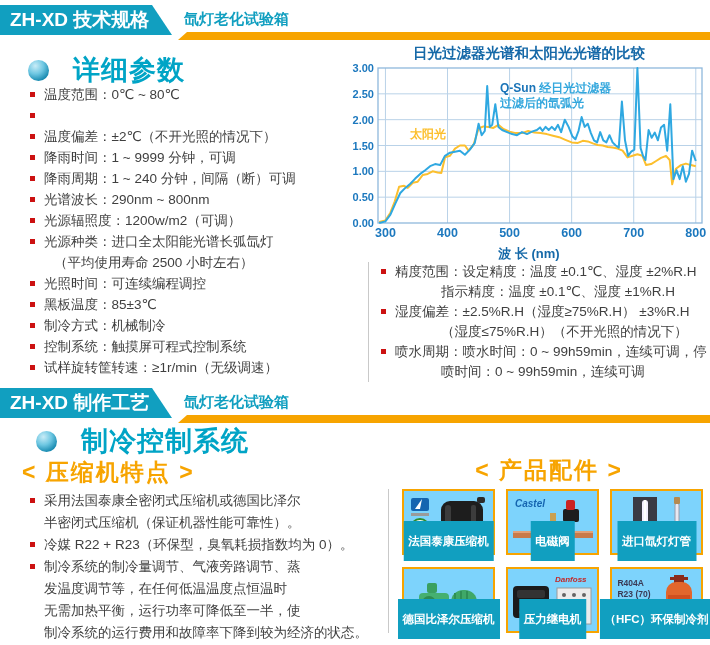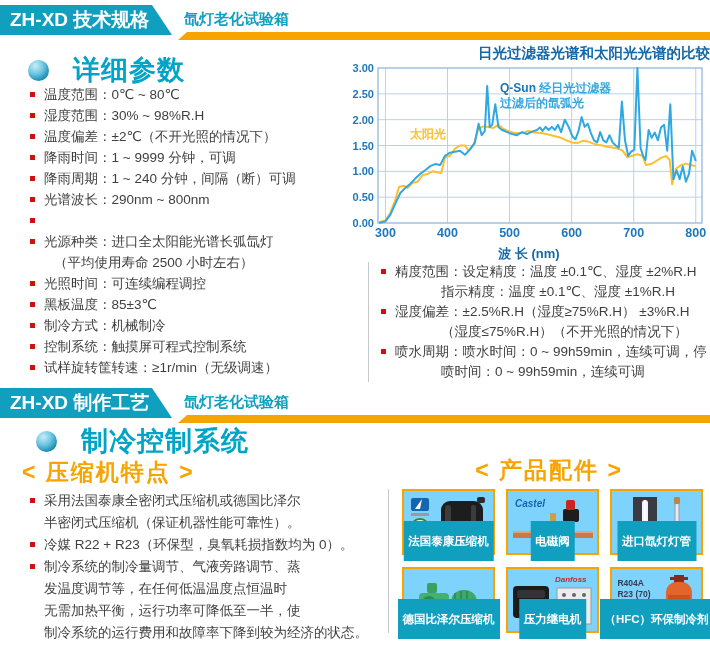--- a/index.html
+++ b/index.html
@@ -17,21 +17,21 @@
   .stitle{position:absolute;display:flex;align-items:center;gap:24px;}
   .ball{width:21px;height:21px;border-radius:50%;
         background:radial-gradient(circle at 35% 28%,#c9ecf7,#6ec7e2 40%,#1286ad 78%,#0a6e95);}
   .stxt{color:var(--title-teal,#00a4c6);font-size:27px;font-weight:bold;letter-spacing:1px;}
   
   .blist{position:absolute;font-size:13.5px;}
   .blist .li{white-space:nowrap;}
   .dot{display:inline-block;width:5px;height:5px;background:var(--red,#cc1111);margin-right:9px;vertical-align:2px;}
   
   #chart-block{position:absolute;left:348px;top:44px;width:362px;}
-  #chart-title{text-align:right;color:#1669a8;font-weight:bold;font-size:14.5px;height:18px;}
+  #chart-title{text-align:center;color:#1669a8;font-weight:bold;font-size:14.5px;height:18px;}
   #chart-xlabel{text-align:center;color:#1669a8;font-weight:bold;font-size:13px;margin-top:1px;}
   
   .oheading{position:absolute;color:var(--orange,#f7a400);font-size:23px;font-weight:bold;letter-spacing:2px;}
   
   #products{position:absolute;left:388px;top:489px;width:318px;padding-left:13px;box-sizing:border-box;
             border-left:1px solid #c9c9c9;display:grid;grid-template-columns:repeat(3,93px);column-gap:11px;row-gap:12px;}
   .card{position:relative;width:93px;height:66px;box-sizing:border-box;border:2px solid var(--orange,#f7a400);
         background:#7dd3fc;display:flex;align-items:center;justify-content:center;}
   .plabel{position:absolute;left:50%;bottom:-8px;transform:translateX(-50%);background:var(--teal,#119fc0);
           color:#fff;font-weight:bold;font-size:11.5px;line-height:16px;padding:12px 5px;white-space:nowrap;margin-top:36px;}
@@ -48,26 +48,26 @@
     <div class="obar"></div>
   </div>
 
   <div class="stitle" style="left:28px;top:52px;">
     <span class="ball"></span>
     <span class="stxt">详细参数</span>
   </div>
 
   <div id="param-list" class="blist" style="left:30px;top:84px;width:325px;line-height:21px;">
       <div class="li"><span class="dot"></span><span>温度范围：0℃ ~ 80℃</span></div>
-      <div class="li"><span class="dot"></span><span>湿度范围：30% ~ 98%R.H</span></div>
+      <div class="li"><span class="dot"></span></div>
       <div class="li"><span class="dot"></span><span>温度偏差：±2℃（不开光照的情况下）</span></div>
       <div class="li"><span class="dot"></span><span>降雨时间：1 ~ 9999 分钟，可调</span></div>
       <div class="li"><span class="dot"></span><span>降雨周期：1 ~ 240 分钟，间隔（断）可调</span></div>
       <div class="li"><span class="dot"></span><span>光谱波长：290nm ~ 800nm</span></div>
-      <div class="li"><span class="dot"></span></div>
+      <div class="li"><span class="dot"></span><span>光源辐照度：1200w/m2（可调）</span></div>
       <div class="li"><span class="dot"></span><span>光源种类：进口全太阳能光谱长弧氙灯</span></div>
       <div class="li" style="padding-left: 24px;"><span>（平均使用寿命 2500 小时左右）</span></div>
       <div class="li"><span class="dot"></span><span>光照时间：可连续编程调控</span></div>
       <div class="li"><span class="dot"></span><span>黑板温度：85±3℃</span></div>
       <div class="li"><span class="dot"></span><span>制冷方式：机械制冷</span></div>
       <div class="li"><span class="dot"></span><span>控制系统：触摸屏可程式控制系统</span></div>
       <div class="li"><span class="dot"></span><span>试样旋转筐转速：≥1r/min（无级调速）</span></div>
     </div>
 
   <div id="chart-block">

